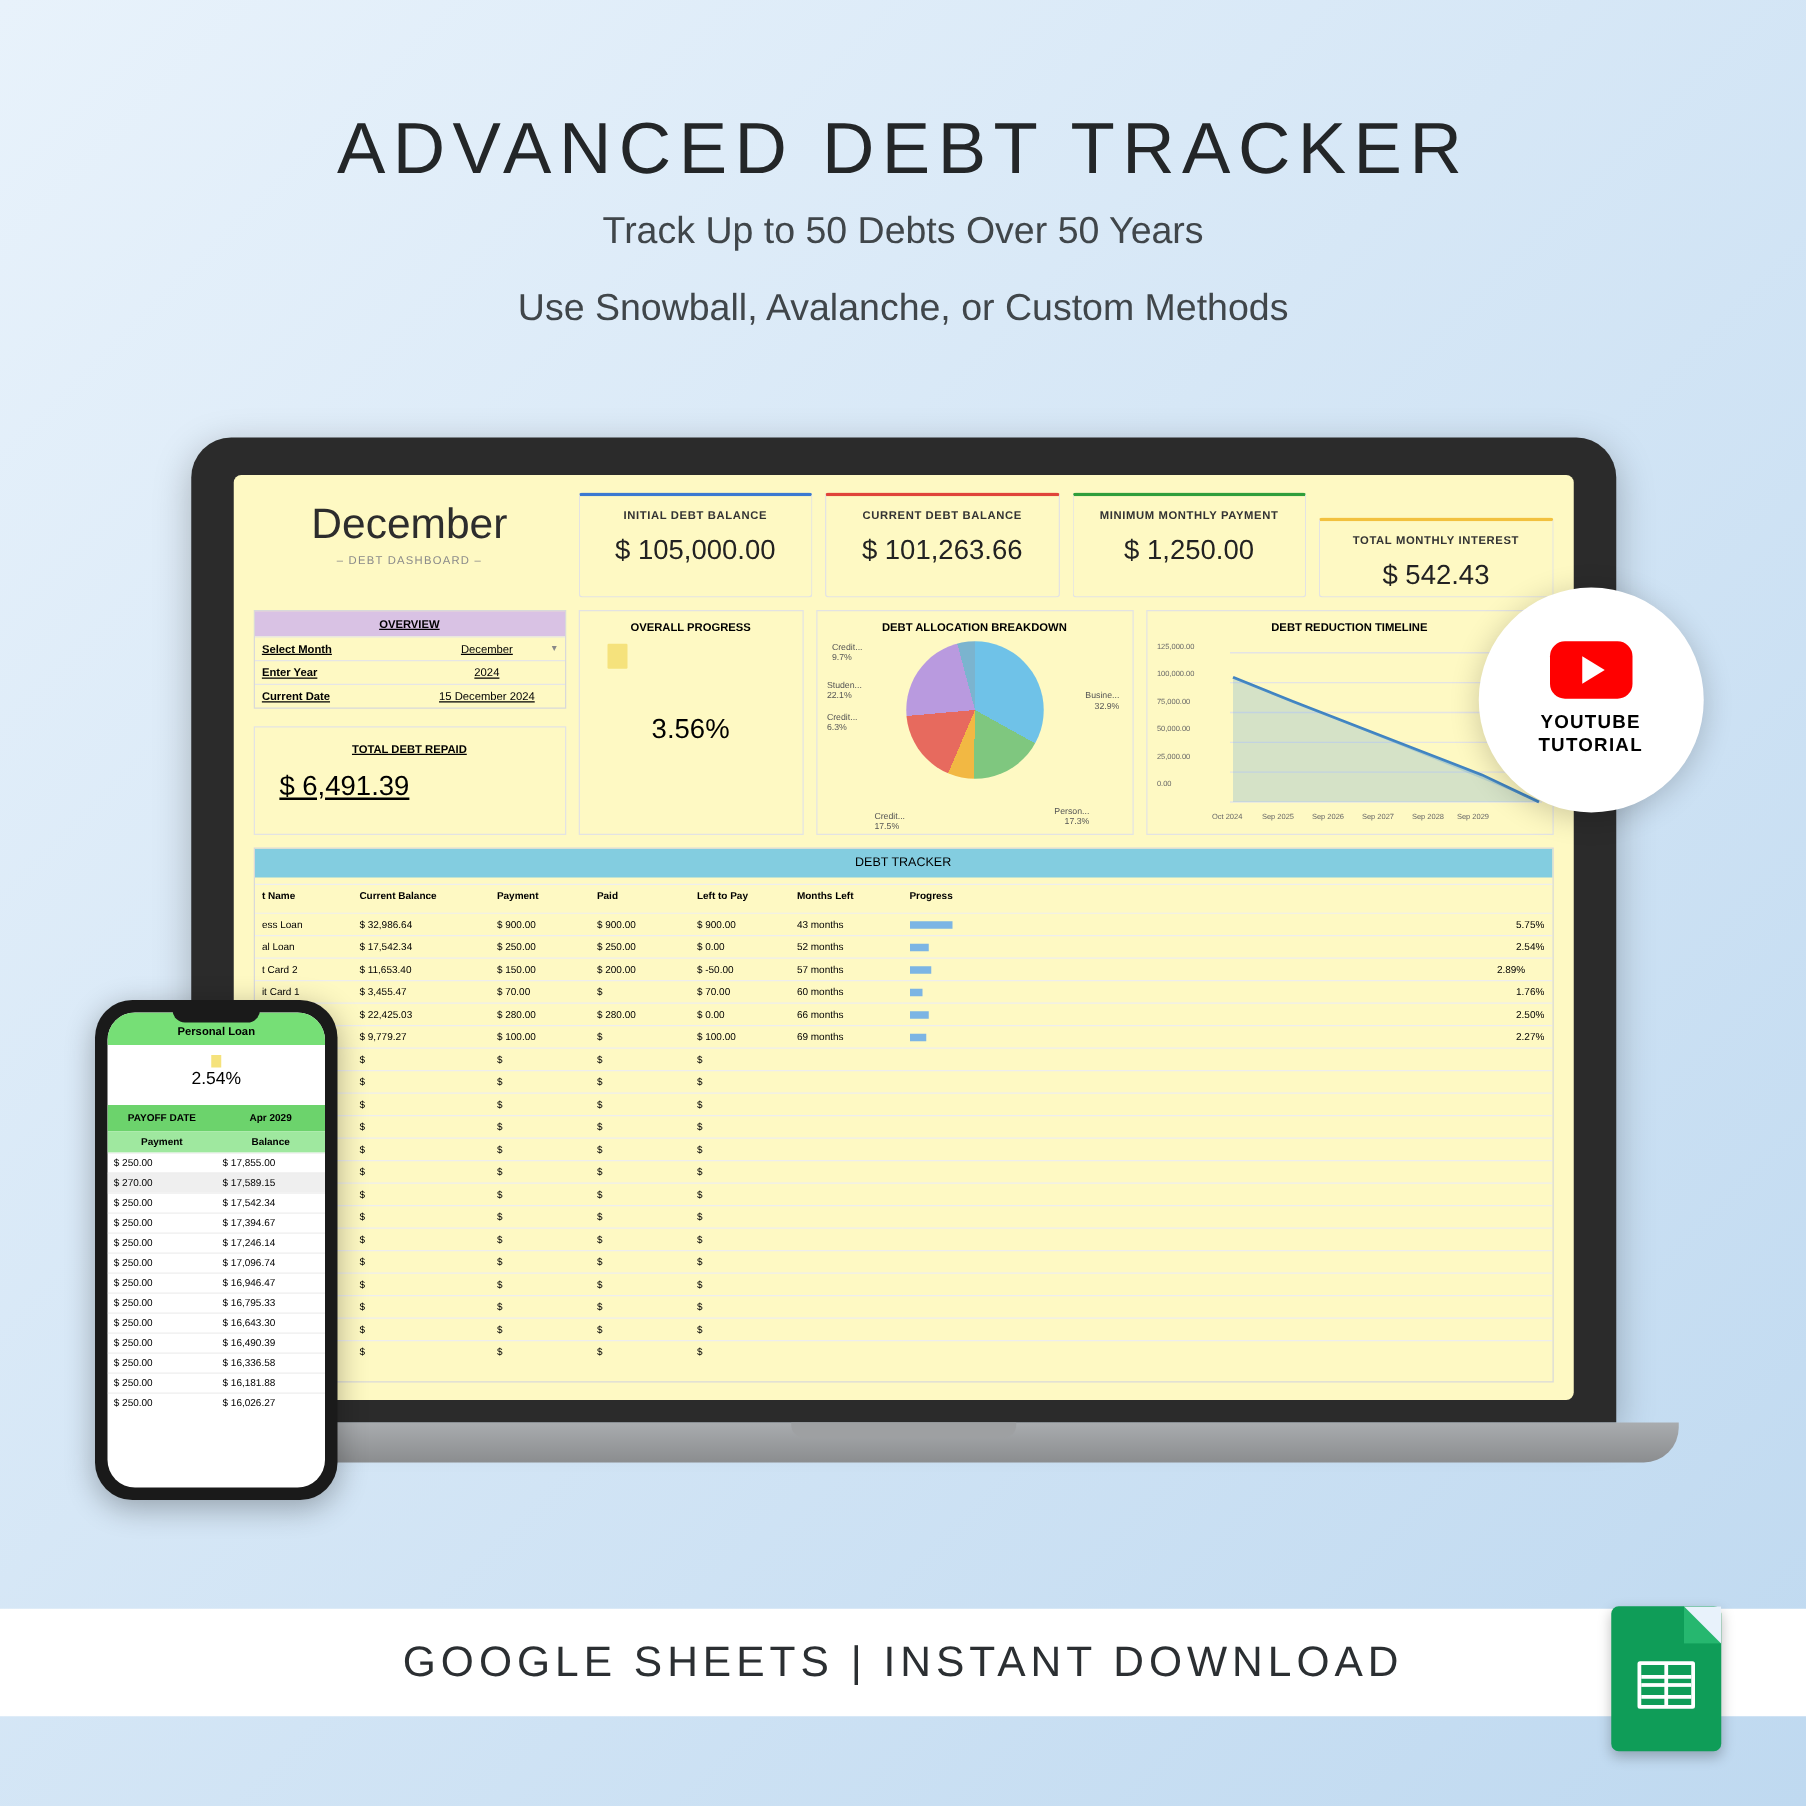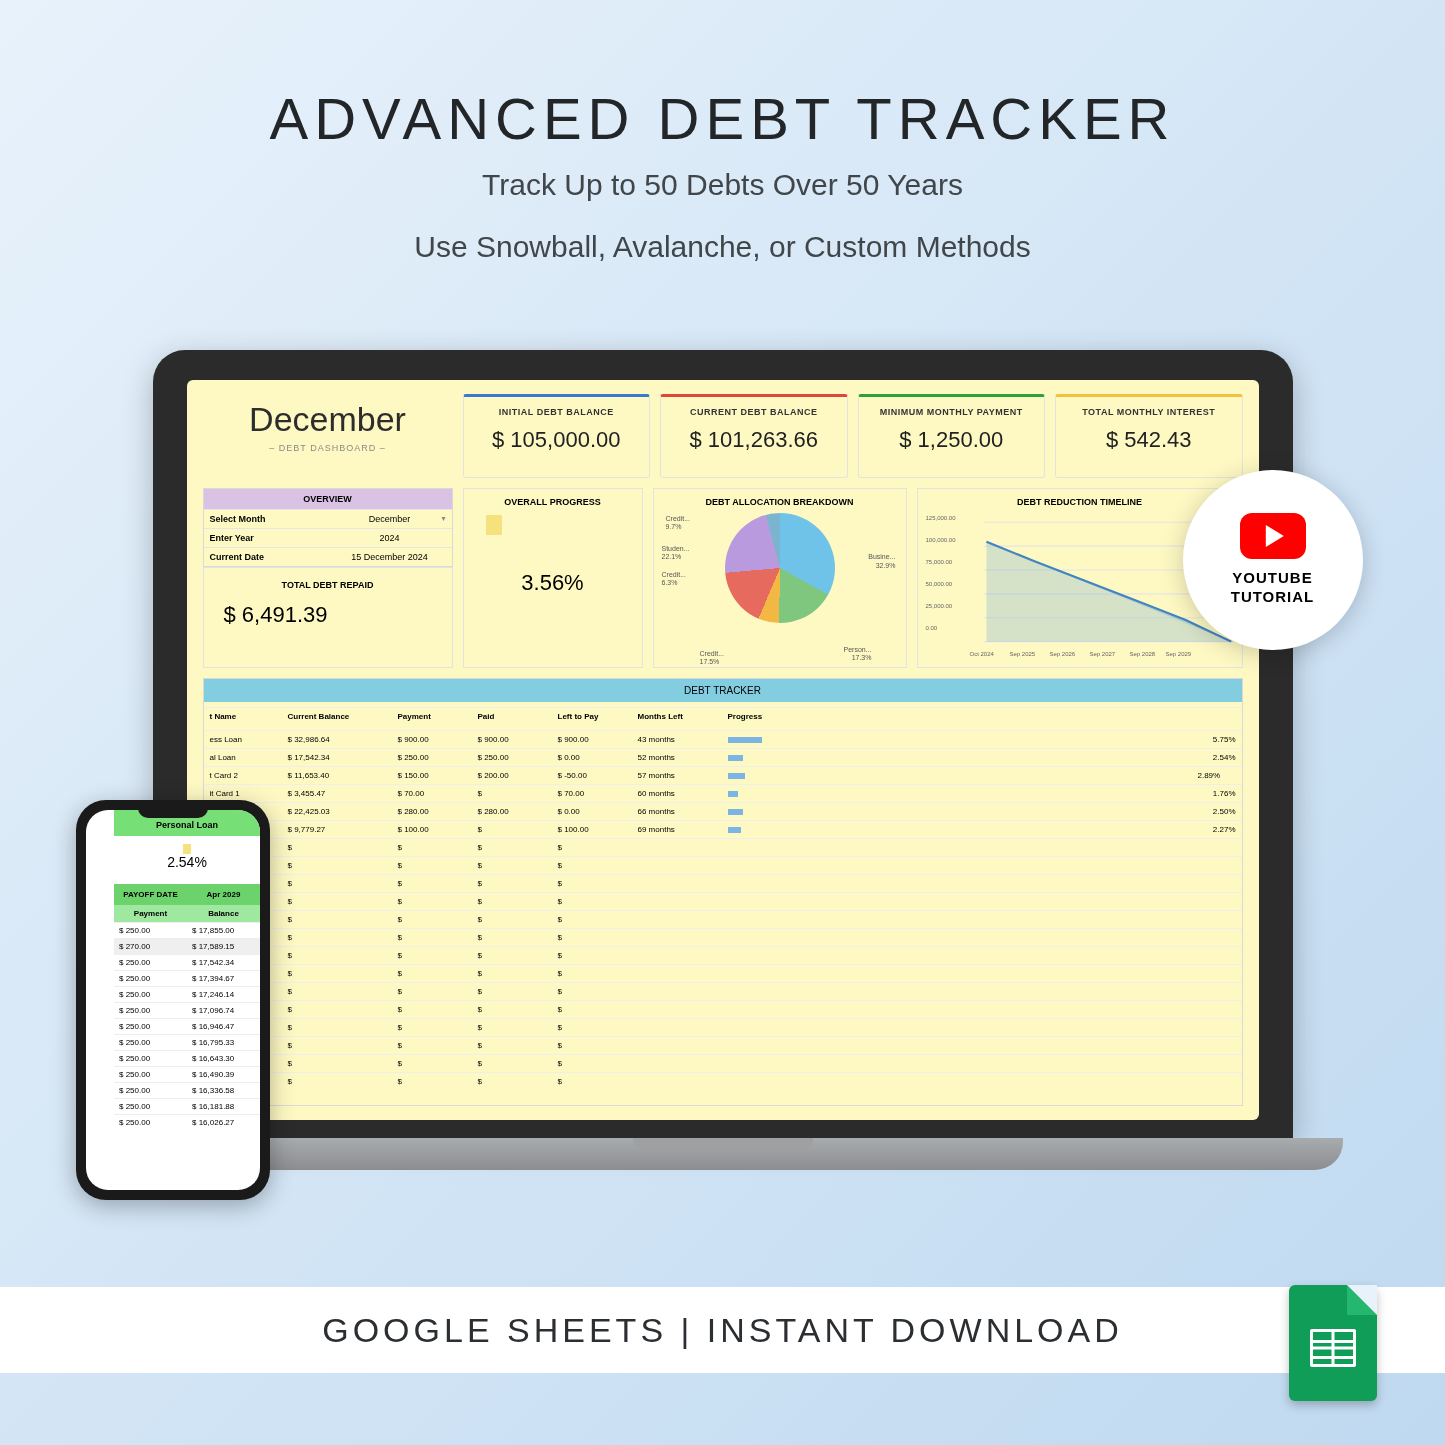--- a/index.html
+++ b/index.html
@@ -97,21 +97,21 @@
 }
 .stat-box .sb-label { font-size: 9px; font-weight: 700; letter-spacing: .5px; color: #333; }
 .stat-box .sb-value { font-size: 22px; margin-top: 10px; color: #222; }
 
 .dash-row2 {
   display: flex;
   gap: 10px;
   margin-top: 10px;
   height: 180px;
 }
-.left-col { width: 250px; display: flex; flex-direction: column; gap: 0; }
+.left-col { width: 250px; display: flex; flex-direction: column; gap: 14px; text-decoration: underline; }
 .overview {
   border: 1px solid #d9d9d9;
   font-size: 9px;
 }
 .overview .ov-head {
   background: #d9c2e4;
   text-align: center;
   font-weight: 700;
   padding: 5px;
   font-size: 9px;
@@ -244,21 +244,21 @@
   background: #1a1a1a;
   border-radius: 0 0 10px 10px;
   z-index: 2;
 }
 .phone-screen {
   background: #fff;
   border-radius: 22px;
   width: 100%; height: 100%;
   overflow: hidden;
   font-size: 8px;
-  display: flex; flex-direction: column; padding-left: 28px;
+  display: flex; flex-direction: column;
 }
 .ph-title {
   background: #76df76;
   text-align: center;
   font-weight: 700;
   padding: 10px 4px 6px;
   font-size: 9px;
 }
 .ph-prog { text-align: center; padding: 18px 4px 14px; position: relative; }
 .ph-prog .ph-chip { width: 8px; height: 10px; background: #f5e27c; position: absolute; top: 8px; left: 50%; transform: translateX(-50%); }
@@ -353,21 +353,21 @@
         </div>
         <div id="stats-target" style="display:contents"><div class="stat-box" style="border-top-color: rgb(59, 121, 209);">
               <div class="sb-label">INITIAL DEBT BALANCE</div>
               <div class="sb-value">$ 105,000.00</div>
             </div><div class="stat-box" style="border-top-color: rgb(224, 68, 58);">
               <div class="sb-label">CURRENT DEBT BALANCE</div>
               <div class="sb-value">$ 101,263.66</div>
             </div><div class="stat-box" style="border-top-color: rgb(47, 158, 59);">
               <div class="sb-label">MINIMUM MONTHLY PAYMENT</div>
               <div class="sb-value">$ 1,250.00</div>
-            </div><div class="stat-box" style="border-top-color: rgb(242, 193, 62);">
+            </div><div class="stat-box" style="border-top-color: rgb(242, 193, 62); margin-top: 20px;">
               <div class="sb-label">TOTAL MONTHLY INTEREST</div>
               <div class="sb-value">$ 542.43</div>
             </div></div>
       </div>
 
       <div class="dash-row2">
         <div class="left-col">
           <div class="overview">
             <div class="ov-head">OVERVIEW</div>
             <div id="ov-rows">

